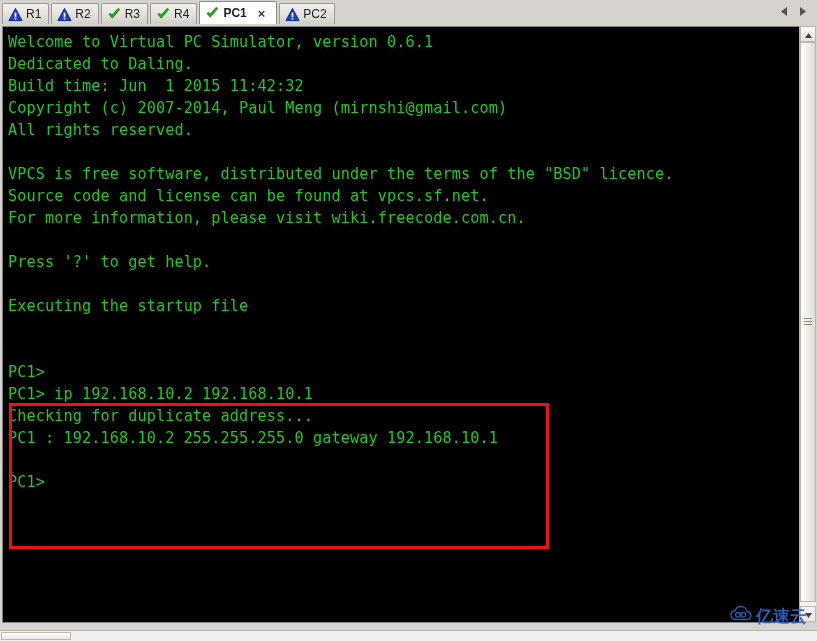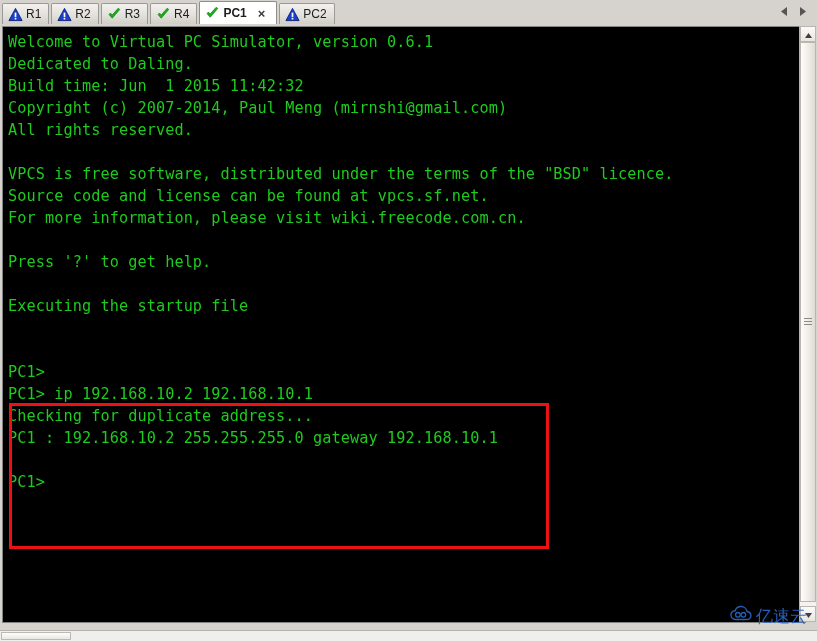--- a/index.html
+++ b/index.html
@@ -225,21 +225,21 @@
     display: flex;
     align-items: center;
     gap: 4px;
     opacity: 0.92;
     padding: 3px 6px;
   }
   .watermark .wm-text {
     font-family: "DejaVu Sans", sans-serif;
     font-size: 17px;
     color: #2a66c8;
-    font-weight: normal;
+    font-weight: bold;
     letter-spacing: 0px;
     line-height: 18px;
   }
 </style>
 </head>
 <body>
 
 <div id="app">
 
   <div class="tabbar">

